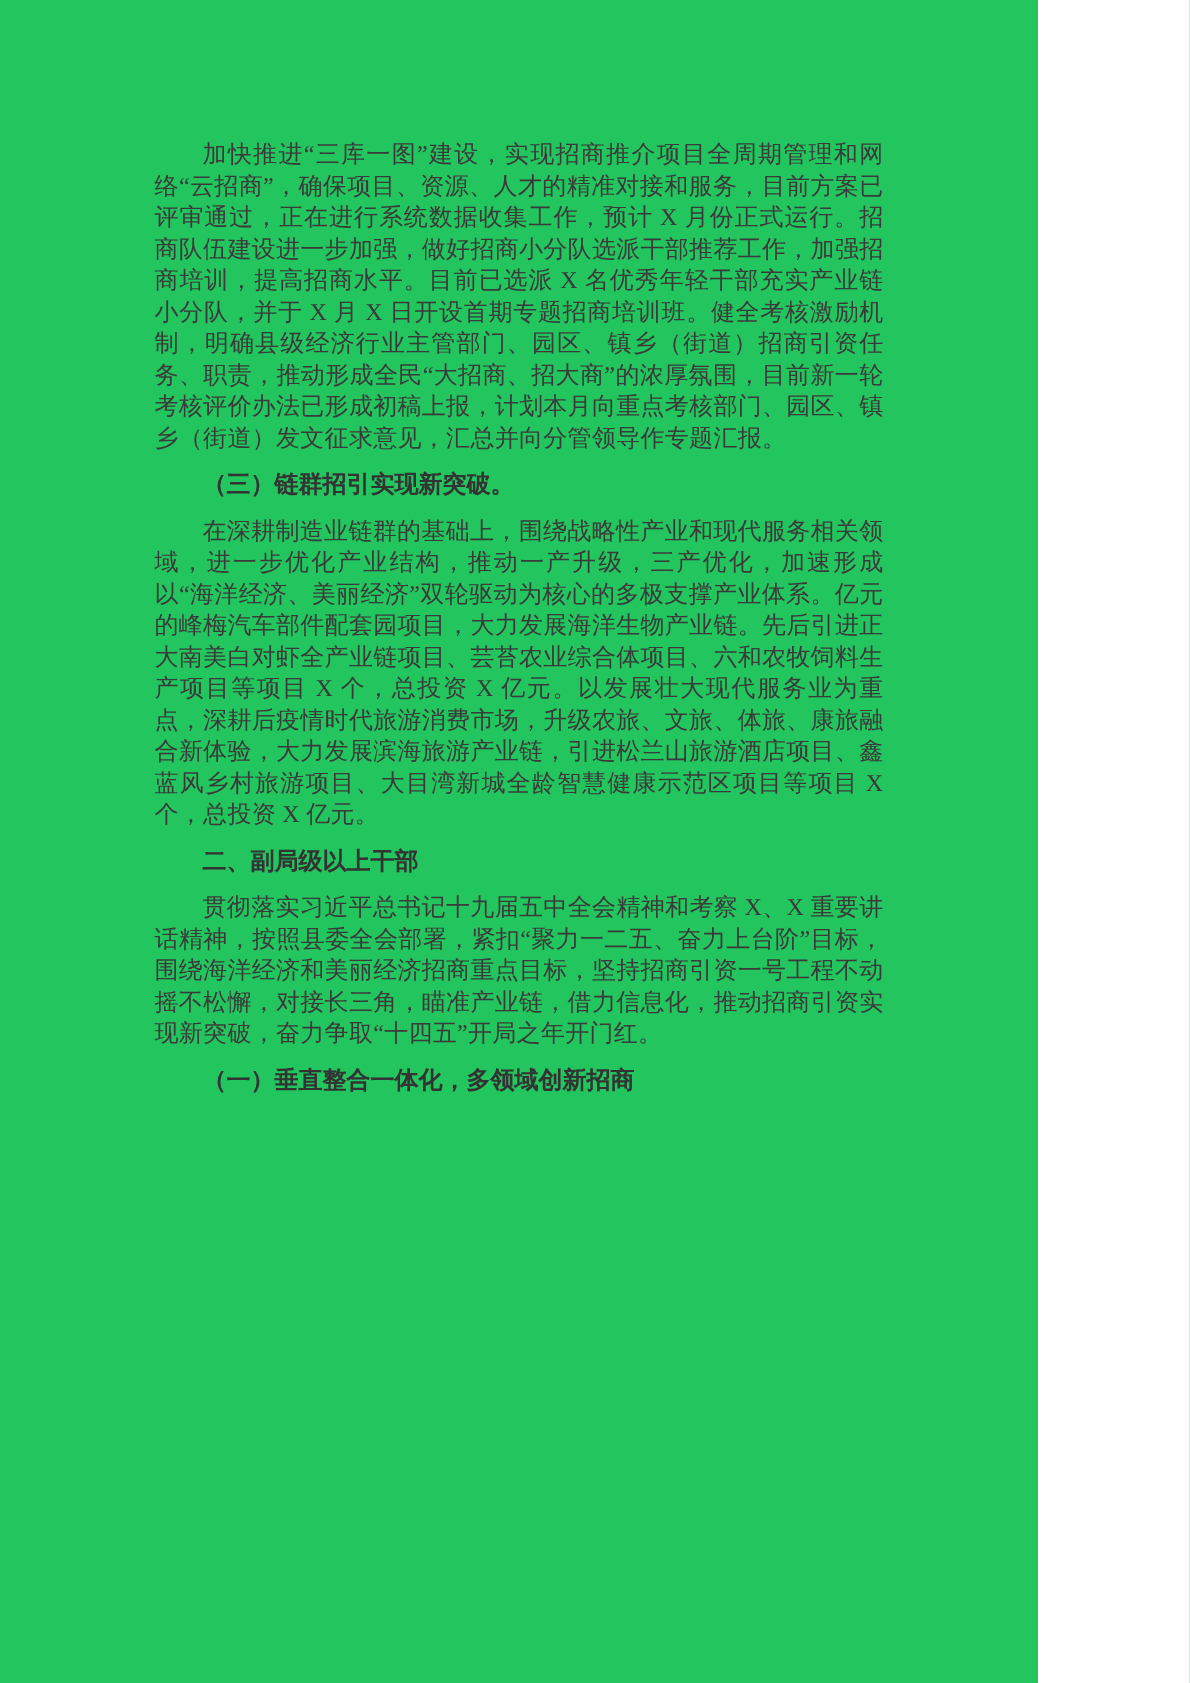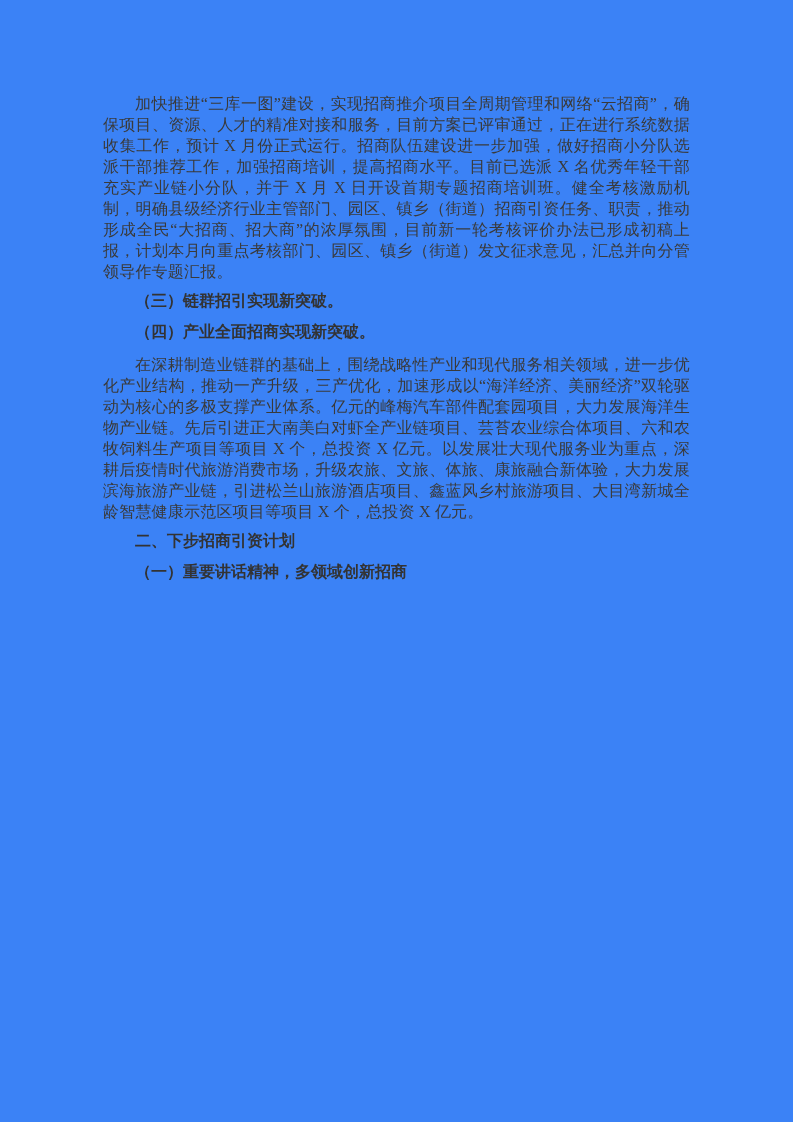--- a/index.html
+++ b/index.html
@@ -3,48 +3,48 @@
 <meta charset="utf-8">
 <style>
   * { margin: 0; padding: 0; box-sizing: border-box; }
   html, body {
     width: 793px;
     height: 1122px;
     background: #ffffff;
     overflow: hidden;
   }
   .page {
-    width: 793px;
+    width: 692px;
     height: 1122px;
-    background: #3b82f6;
+    background: #22c55e;
     padding: 93px 103px 0 103px;
     font-family: "Liberation Serif", "DejaVu Serif", serif;
     color: #3a3a3a;
   }
   .para {
     font-size: 16px;
     line-height: 21px;
     text-align: justify;
     text-indent: 2em;
     margin-bottom: 10px;
     letter-spacing: 0.2px;
   }
   .heading {
-    font-family: Liberation Mono, monospace;
+    font-family: Liberation Sans, sans-serif;
     font-weight: bold;
     font-size: 16px;
     line-height: 21px;
     text-indent: 2em;
     margin-bottom: 10px;
     color: #333333;
   }
 </style>
 </head>
 <body>
 
 <div class="page">
   <p class="para">加快推进“三库一图”建设，实现招商推介项目全周期管理和网络“云招商”，确保项目、资源、人才的精准对接和服务，目前方案已评审通过，正在进行系统数据收集工作，预计 X 月份正式运行。招商队伍建设进一步加强，做好招商小分队选派干部推荐工作，加强招商培训，提高招商水平。目前已选派 X 名优秀年轻干部充实产业链小分队，并于 X 月 X 日开设首期专题招商培训班。健全考核激励机制，明确县级经济行业主管部门、园区、镇乡（街道）招商引资任务、职责，推动形成全民“大招商、招大商”的浓厚氛围，目前新一轮考核评价办法已形成初稿上报，计划本月向重点考核部门、园区、镇乡（街道）发文征求意见，汇总并向分管领导作专题汇报。</p>
   <p class="heading">（三）链群招引实现新突破。</p>
-  <p class="heading">（四）产业全面招商实现新突破。</p>
   <p class="para">在深耕制造业链群的基础上，围绕战略性产业和现代服务相关领域，进一步优化产业结构，推动一产升级，三产优化，加速形成以“海洋经济、美丽经济”双轮驱动为核心的多极支撑产业体系。亿元的峰梅汽车部件配套园项目，大力发展海洋生物产业链。先后引进正大南美白对虾全产业链项目、芸苔农业综合体项目、六和农牧饲料生产项目等项目 X 个，总投资 X 亿元。以发展壮大现代服务业为重点，深耕后疫情时代旅游消费市场，升级农旅、文旅、体旅、康旅融合新体验，大力发展滨海旅游产业链，引进松兰山旅游酒店项目、鑫蓝风乡村旅游项目、大目湾新城全龄智慧健康示范区项目等项目 X 个，总投资 X 亿元。</p>
-  <p class="heading">二、下步招商引资计划</p>
-  <p class="heading">（一）重要讲话精神，多领域创新招商</p>
+  <p class="heading">二、副局级以上干部</p>
+  <p class="para">贯彻落实习近平总书记十九届五中全会精神和考察 X、X 重要讲话精神，按照县委全会部署，紧扣“聚力一二五、奋力上台阶”目标，围绕海洋经济和美丽经济招商重点目标，坚持招商引资一号工程不动摇不松懈，对接长三角，瞄准产业链，借力信息化，推动招商引资实现新突破，奋力争取“十四五”开局之年开门红。</p>
+  <p class="heading">（一）垂直整合一体化，多领域创新招商</p>
 </div>
 
 </body></html>

